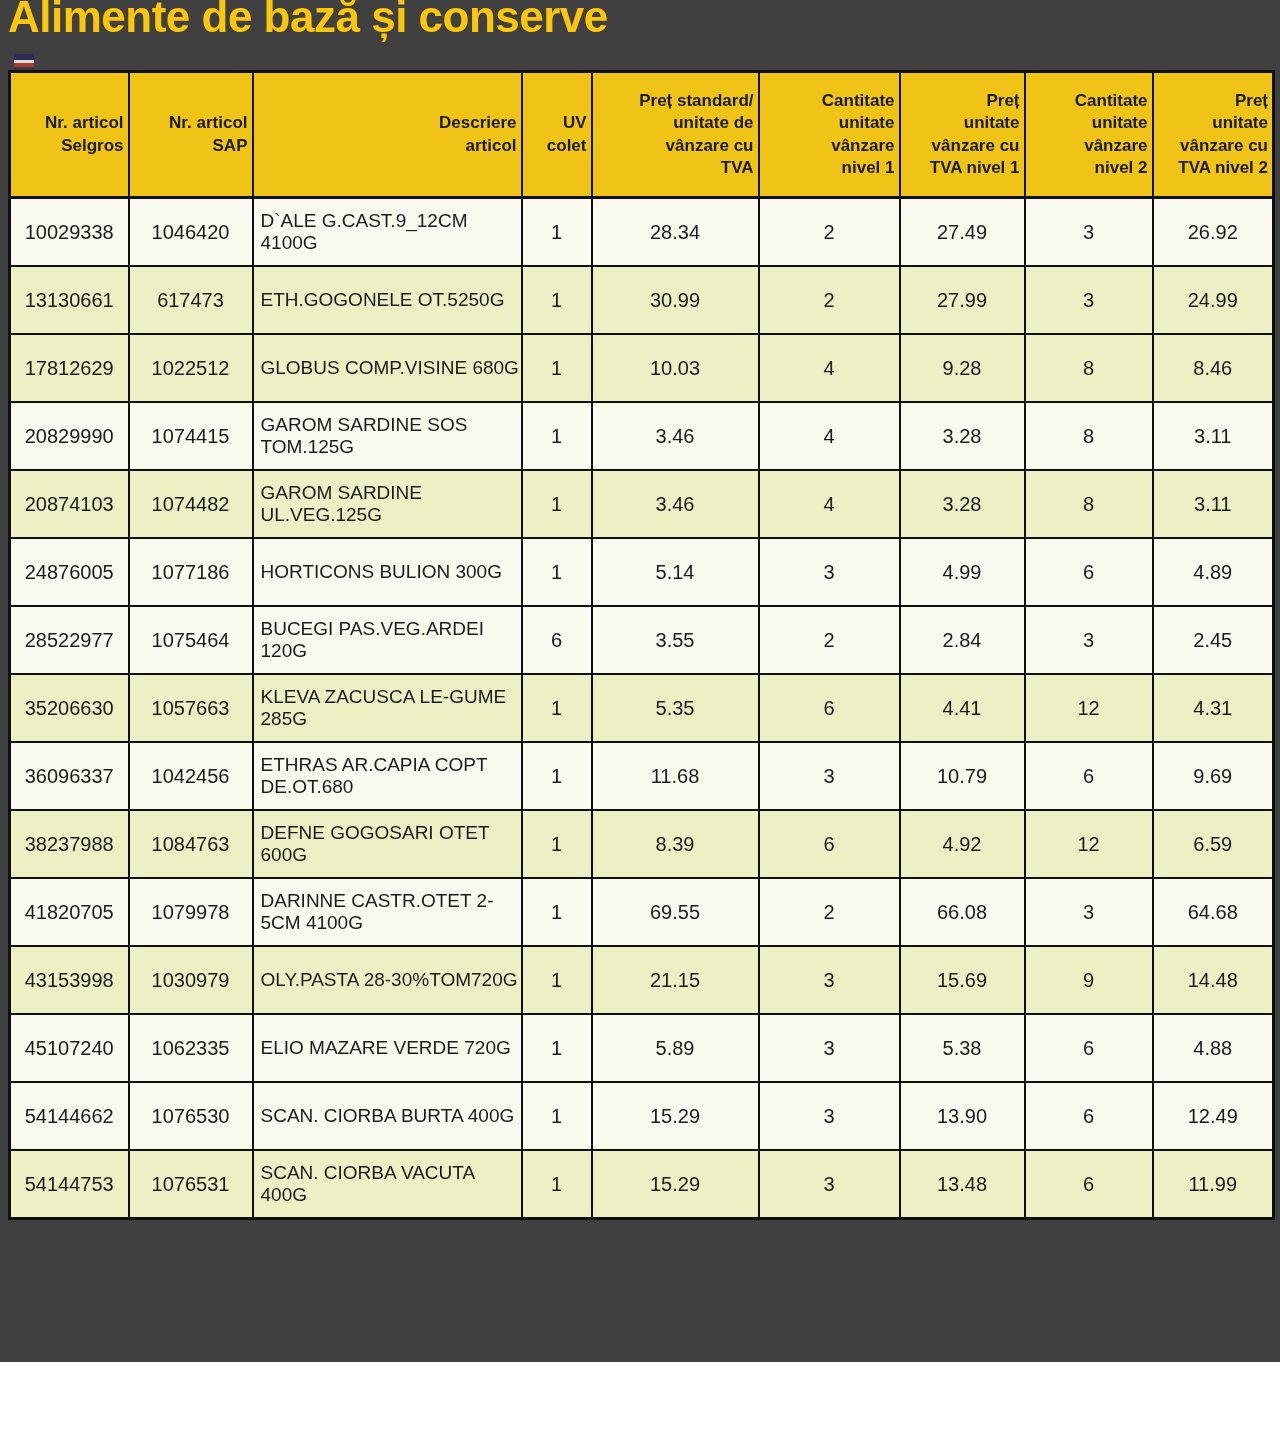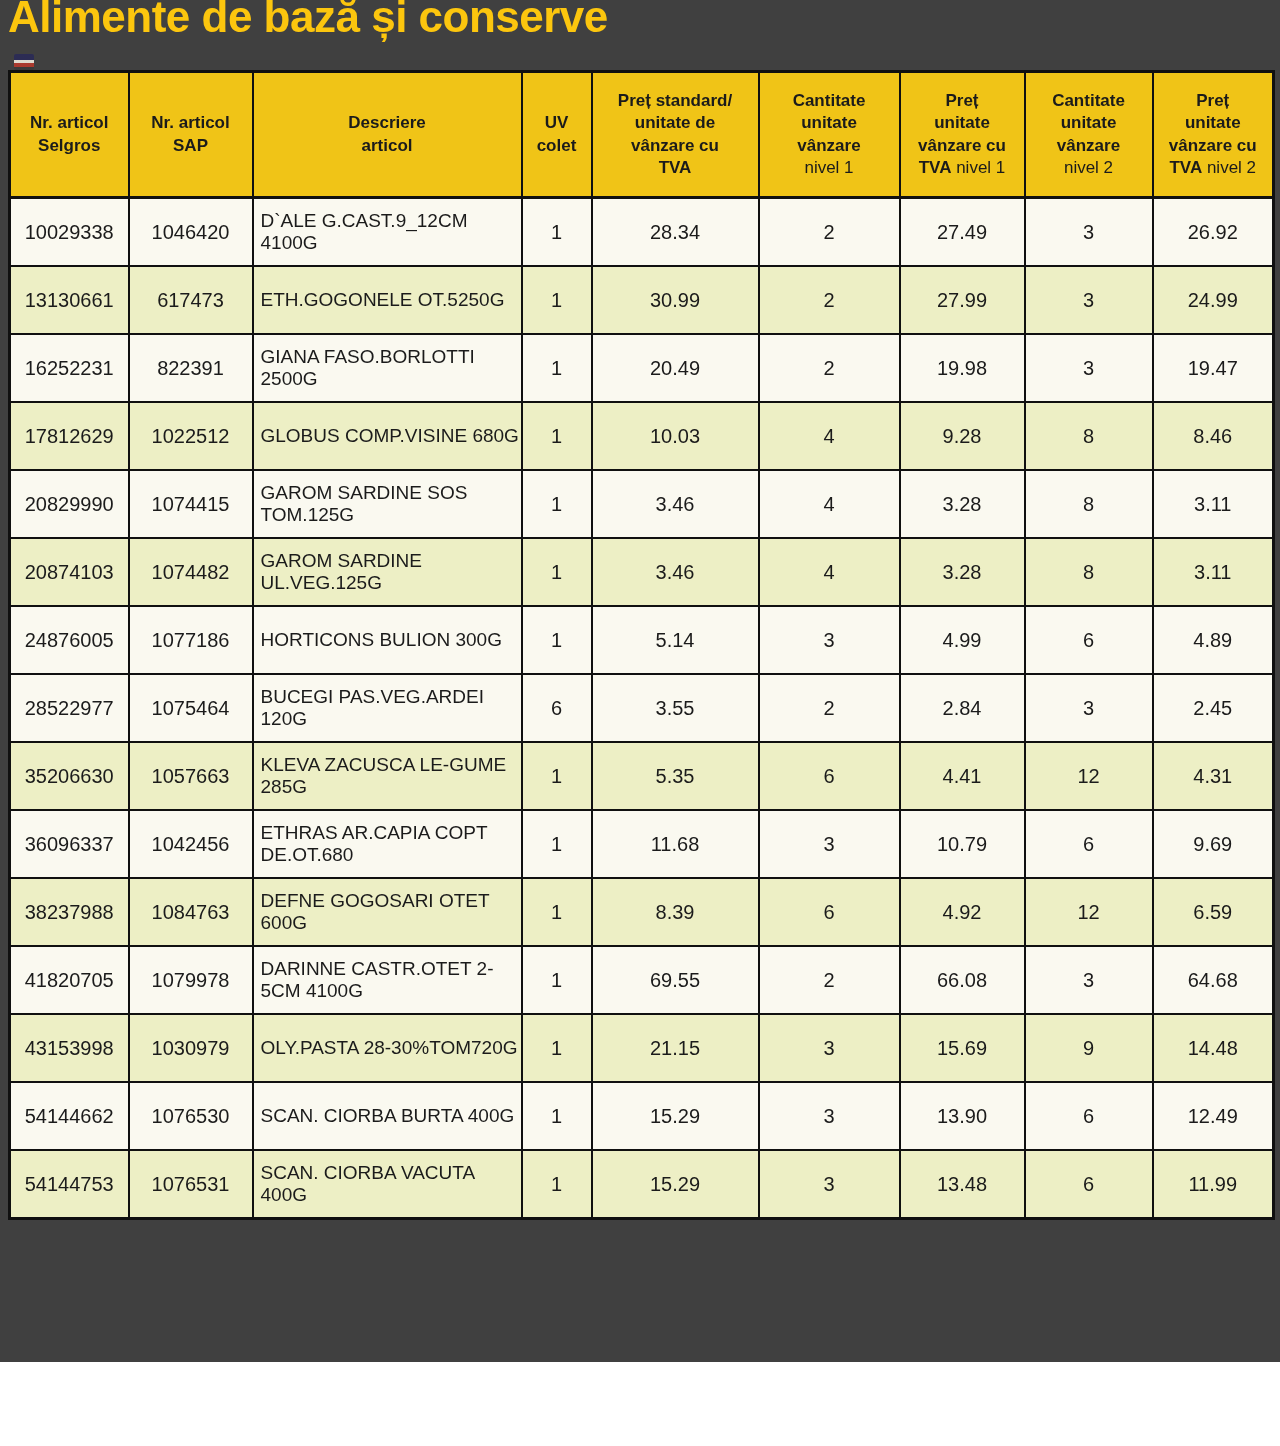--- a/index.html
+++ b/index.html
@@ -28,23 +28,24 @@
     border:2px solid #101010;
     padding:2px 4px;
     text-align:center;vertical-align:middle;
     overflow:hidden;
   }
   #price-table thead th{
     background:#f0c417;
     height:119px;
     font-size:17px;line-height:1.32;font-weight:bold;
     border-bottom:3px solid #101010;
+    text-align:right;
   }
   #price-table thead th .hline{display:block;}
-  #price-table thead th .reg{font-weight:normal;}
+  #price-table thead th .reg{font-weight:bold;}
   #price-table tbody td{
     height:62px;font-size:20px;
   }
   #price-table tbody tr.odd td{background:#faf9f0;}
   #price-table tbody tr.even td{background:#edefc5;}
   #price-table td.desc{
     text-align:left;font-size:19px;line-height:1.15;padding-left:7px;padding-right:0;
   }
 
   
@@ -142,31 +143,20 @@
           <td>13130661</td>
           <td>617473</td>
           <td class="desc">ETH.GOGONELE OT.5250G</td>
           <td>1</td>
           <td>30.99</td>
           <td>2</td>
           <td>27.99</td>
           <td>3</td>
           <td>24.99</td>
         </tr>
-        <tr class="odd">
-          <td>16252231</td>
-          <td>822391</td>
-          <td class="desc">GIANA FASO.BORLOTTI 2500G</td>
-          <td>1</td>
-          <td>20.49</td>
-          <td>2</td>
-          <td>19.98</td>
-          <td>3</td>
-          <td>19.47</td>
-        </tr>
         <tr class="even">
           <td>17812629</td>
           <td>1022512</td>
           <td class="desc">GLOBUS COMP.VISINE 680G</td>
           <td>1</td>
           <td>10.03</td>
           <td>4</td>
           <td>9.28</td>
           <td>8</td>
           <td>8.46</td>
@@ -264,20 +254,31 @@
           <td>1030979</td>
           <td class="desc">OLY.PASTA 28-30%TOM720G</td>
           <td>1</td>
           <td>21.15</td>
           <td>3</td>
           <td>15.69</td>
           <td>9</td>
           <td>14.48</td>
         </tr>
         <tr class="odd">
+          <td>45107240</td>
+          <td>1062335</td>
+          <td class="desc">ELIO MAZARE VERDE 720G</td>
+          <td>1</td>
+          <td>5.89</td>
+          <td>3</td>
+          <td>5.38</td>
+          <td>6</td>
+          <td>4.88</td>
+        </tr>
+        <tr class="odd">
           <td>54144662</td>
           <td>1076530</td>
           <td class="desc">SCAN. CIORBA BURTA 400G</td>
           <td>1</td>
           <td>15.29</td>
           <td>3</td>
           <td>13.90</td>
           <td>6</td>
           <td>12.49</td>
         </tr>

